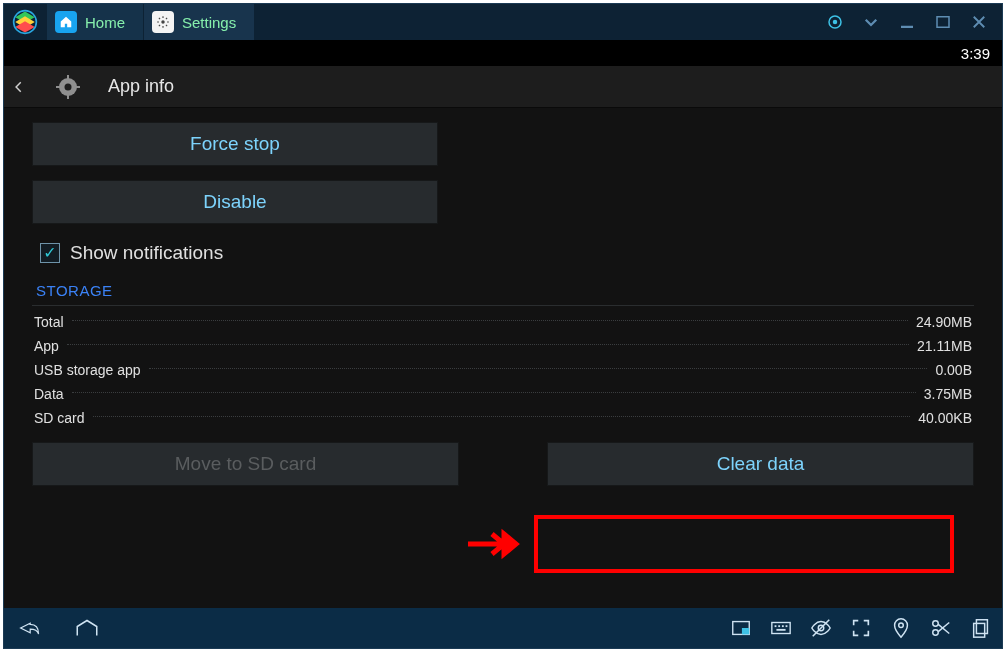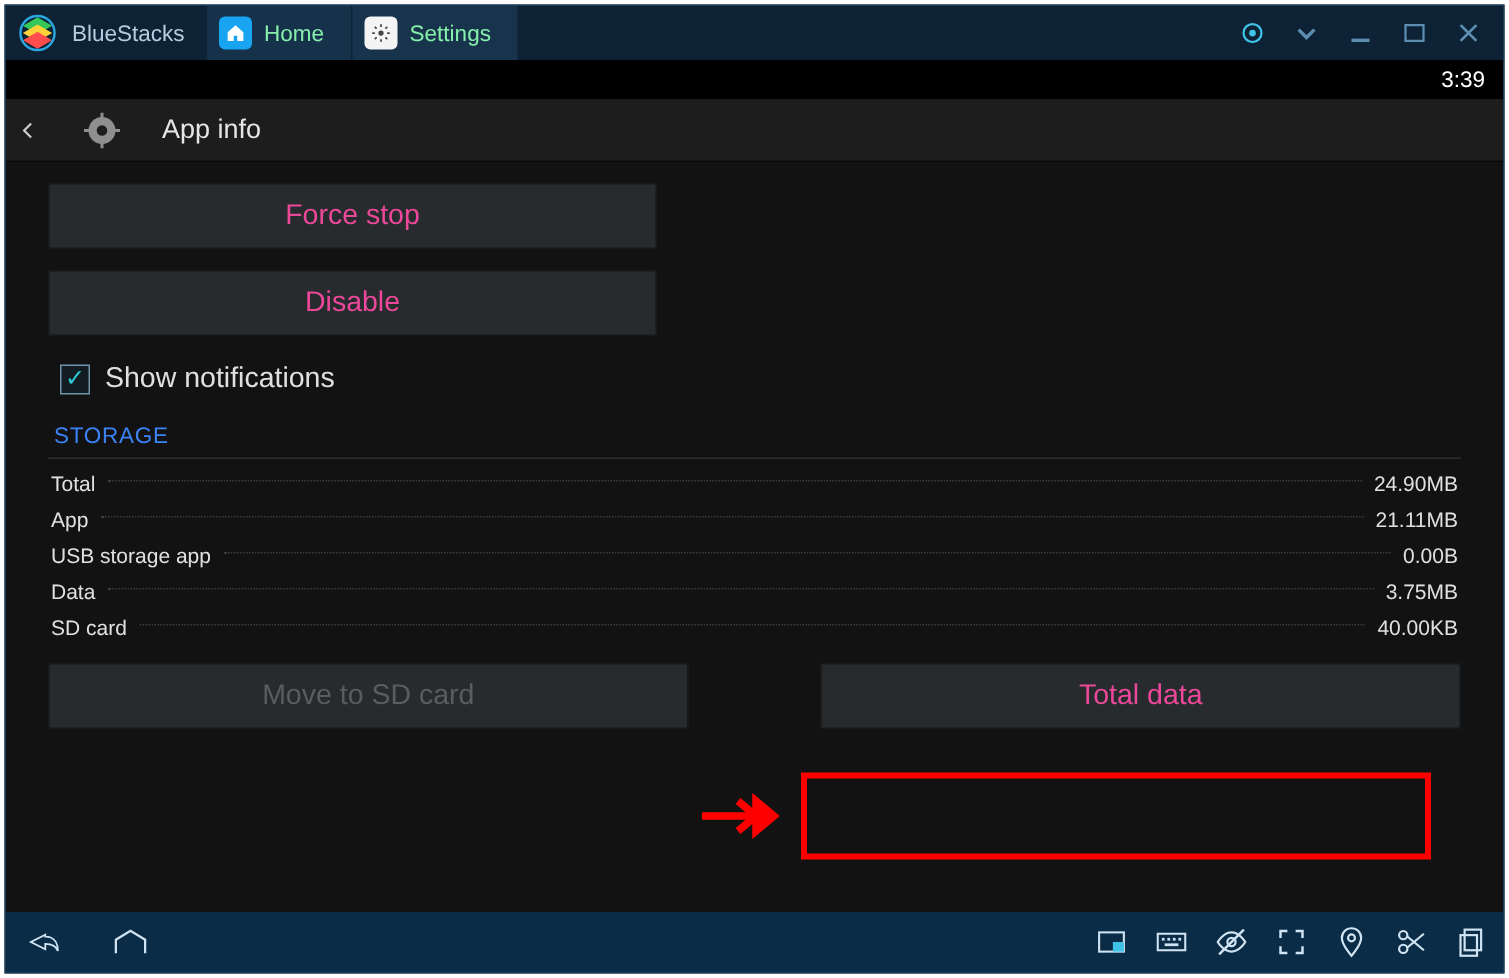--- a/index.html
+++ b/index.html
@@ -101,21 +101,21 @@
     display: grid;
     grid-template-columns: 1fr 1fr;
     column-gap: 130px;
     row-gap: 14px;
     margin-bottom: 18px;
   }
   .and-btn {
     height: 44px;
     background: #272b2e;
     border: 1px solid #161819;
-    color: #ec4899;
+    color: #7dd3fc;
     font-size: 19px;
     display: flex; align-items: center; justify-content: center;
     cursor: pointer;
   }
   .and-btn.disabled { color: #5a5d5f; cursor: default; }
   .chkrow {
     display: flex; align-items: center; gap: 10px;
     margin: 8px 0 18px 8px;
     font-size: 19px;
   }
@@ -186,21 +186,20 @@
 
   <div class="titlebar">
     <div class="logo-slot">
       <svg class="logo-svg" viewBox="0 0 32 32">
         <path d="M4 10 L16 3 L28 10 L16 17 Z" fill="#35c759"></path>
         <path d="M4 16 L16 9 L28 16 L16 23 Z" fill="#ffd23a"></path>
         <path d="M4 22 L16 15 L28 22 L16 29 Z" fill="#ff4d4d"></path>
         <circle cx="16" cy="16" r="14" fill="none" stroke="#2aa7e0" stroke-width="2"></circle>
       </svg>
     </div>
-    <div class="app-title">BlueStacks</div>
     <div class="tab">
       <div class="tab-ico home">
         <svg viewBox="0 0 24 24" width="14" height="14">
             <path d="M3 11 L12 3 L21 11 V21 H14 V15 H10 V21 H3 Z" fill="#fff"></path>
           </svg>
       </div>
       <span class="tab-label">Home</span>
     </div>
     <div class="tab active">
       <div class="tab-ico settings">
@@ -304,21 +303,21 @@
         <span class="v">3.75MB</span>
     </div>
     <div class="kv">
       <span class="k">SD card</span>
         <span class="dots"></span>
         <span class="v">40.00KB</span>
     </div>
 
     <div class="btnrow2">
       <div class="and-btn disabled">Move to SD card</div>
-      <div class="and-btn">Total data</div>
+      <div class="and-btn">Clear data</div>
     </div>
 
 
     <div class="highlight" style="left:530px; top:407px; width:420px; height:58px;"></div>
     <svg class="arrow" style="left:460px; top:418px;" width="60" height="36" viewBox="0 0 60 36">
       <path d="M4 18 H40 M40 18 L28 8 M40 18 L28 28 M40 8 L52 18 L40 28 Z" fill="#ff0000" stroke="#ff0000" stroke-width="5" stroke-linejoin="miter"></path>
     </svg>
   </div>
 
   <div class="navbar">

